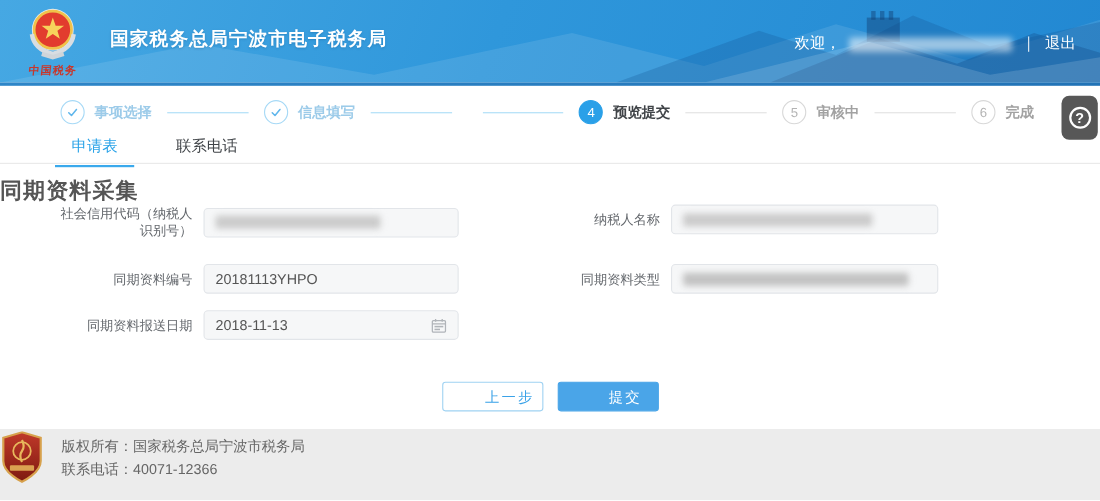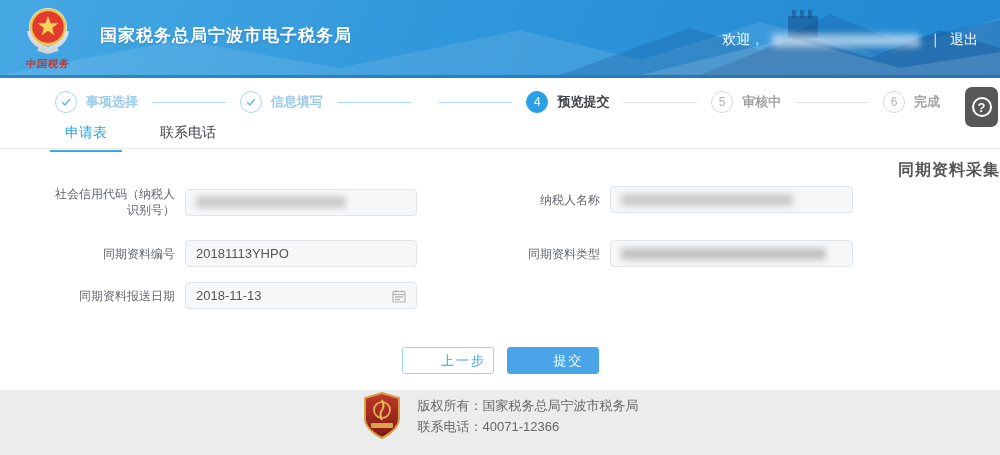--- a/index.html
+++ b/index.html
@@ -47,42 +47,42 @@
     font-size:13px; font-weight:bold; display:flex; align-items:center; justify-content:center; }
 
   
   .tabline { position:absolute; left:0; top:148px; width:1000px; height:1px; background:#e8e8e8; }
   .tabs { position:absolute; left:50px; top:124px; display:flex; gap:30px; }
   .tab { width:72px; text-align:center; font-size:14px; padding-bottom:8px; cursor:pointer;
     color:#404448; border-bottom:2px solid transparent; }
   .tab.active { color:#2aa3e8; border-bottom:2px solid #3aa9ec; }
 
   
-  .page-title { position:absolute; left:0; top:160px; width:1000px; text-align:right;
-    font-size:16px; font-weight:bold; color:#555; letter-spacing:1px; }
+  .page-title { position:absolute; left:0; top:160px; width:1000px; text-align:left;
+    font-size:20px; font-weight:bold; color:#555; letter-spacing:1px; }
   .field { position:absolute; display:flex; align-items:center; }
   .flabel { width:120px; text-align:right; margin-right:10px; font-size:12px; color:#63676c; line-height:16px; }
   .fbox { position:relative; height:27px; background:#f6f7f8; border:1px solid #e2e5e9; border-radius:4px;
     display:flex; align-items:center; padding:12px 10px; font-size:13px; color:#555; }
   .fbox.w-left { width:232px; }
   .fbox.w-right { width:243px; }
   .val-blur { height:12px; border-radius:2px; background:#cbcbcb; filter:blur(3px); }
   .cal-icon { position:absolute; right:10px; top:6px; width:14px; height:14px; cursor:pointer; }
 
   
   .actions { position:absolute; left:0; top:347px; width:1000px; display:flex; justify-content:center; gap:13px; }
   .btn { width:92px; height:27px; border-radius:3px; font-size:13px; cursor:pointer;
     display:flex; align-items:center; justify-content:center; letter-spacing:2px;padding-left:32px; }
   .btn-prev { background:#fff; border:1px solid #9fd2f2; color:#3aa2e8; }
   .btn-submit { background:#4aa5e8; border:1px solid #4aa5e8; color:#fff; }
 
   
   .footer { position:absolute; left:0; top:390px; width:1000px; height:65px; background:#ececec; }
   .footer-inner { position:absolute; left:0; top:0; width:1000px; height:52px; display:flex;
-    align-items:center; justify-content:center; gap:16px; }
+    align-items:center; gap:16px; }
   .footer-text { font-size:13px; color:#666; line-height:21px; }
 </style>
 </head>
 <body>
 
 <div class="page">
 
   <div class="header">
     <svg class="header-scene" viewBox="0 0 1000 75" preserveAspectRatio="none">
       <polygon points="0,75 180,40 340,68 520,30 640,60 760,22 880,55 1000,18 1000,75" fill="rgba(255,255,255,0.10)"></polygon>

